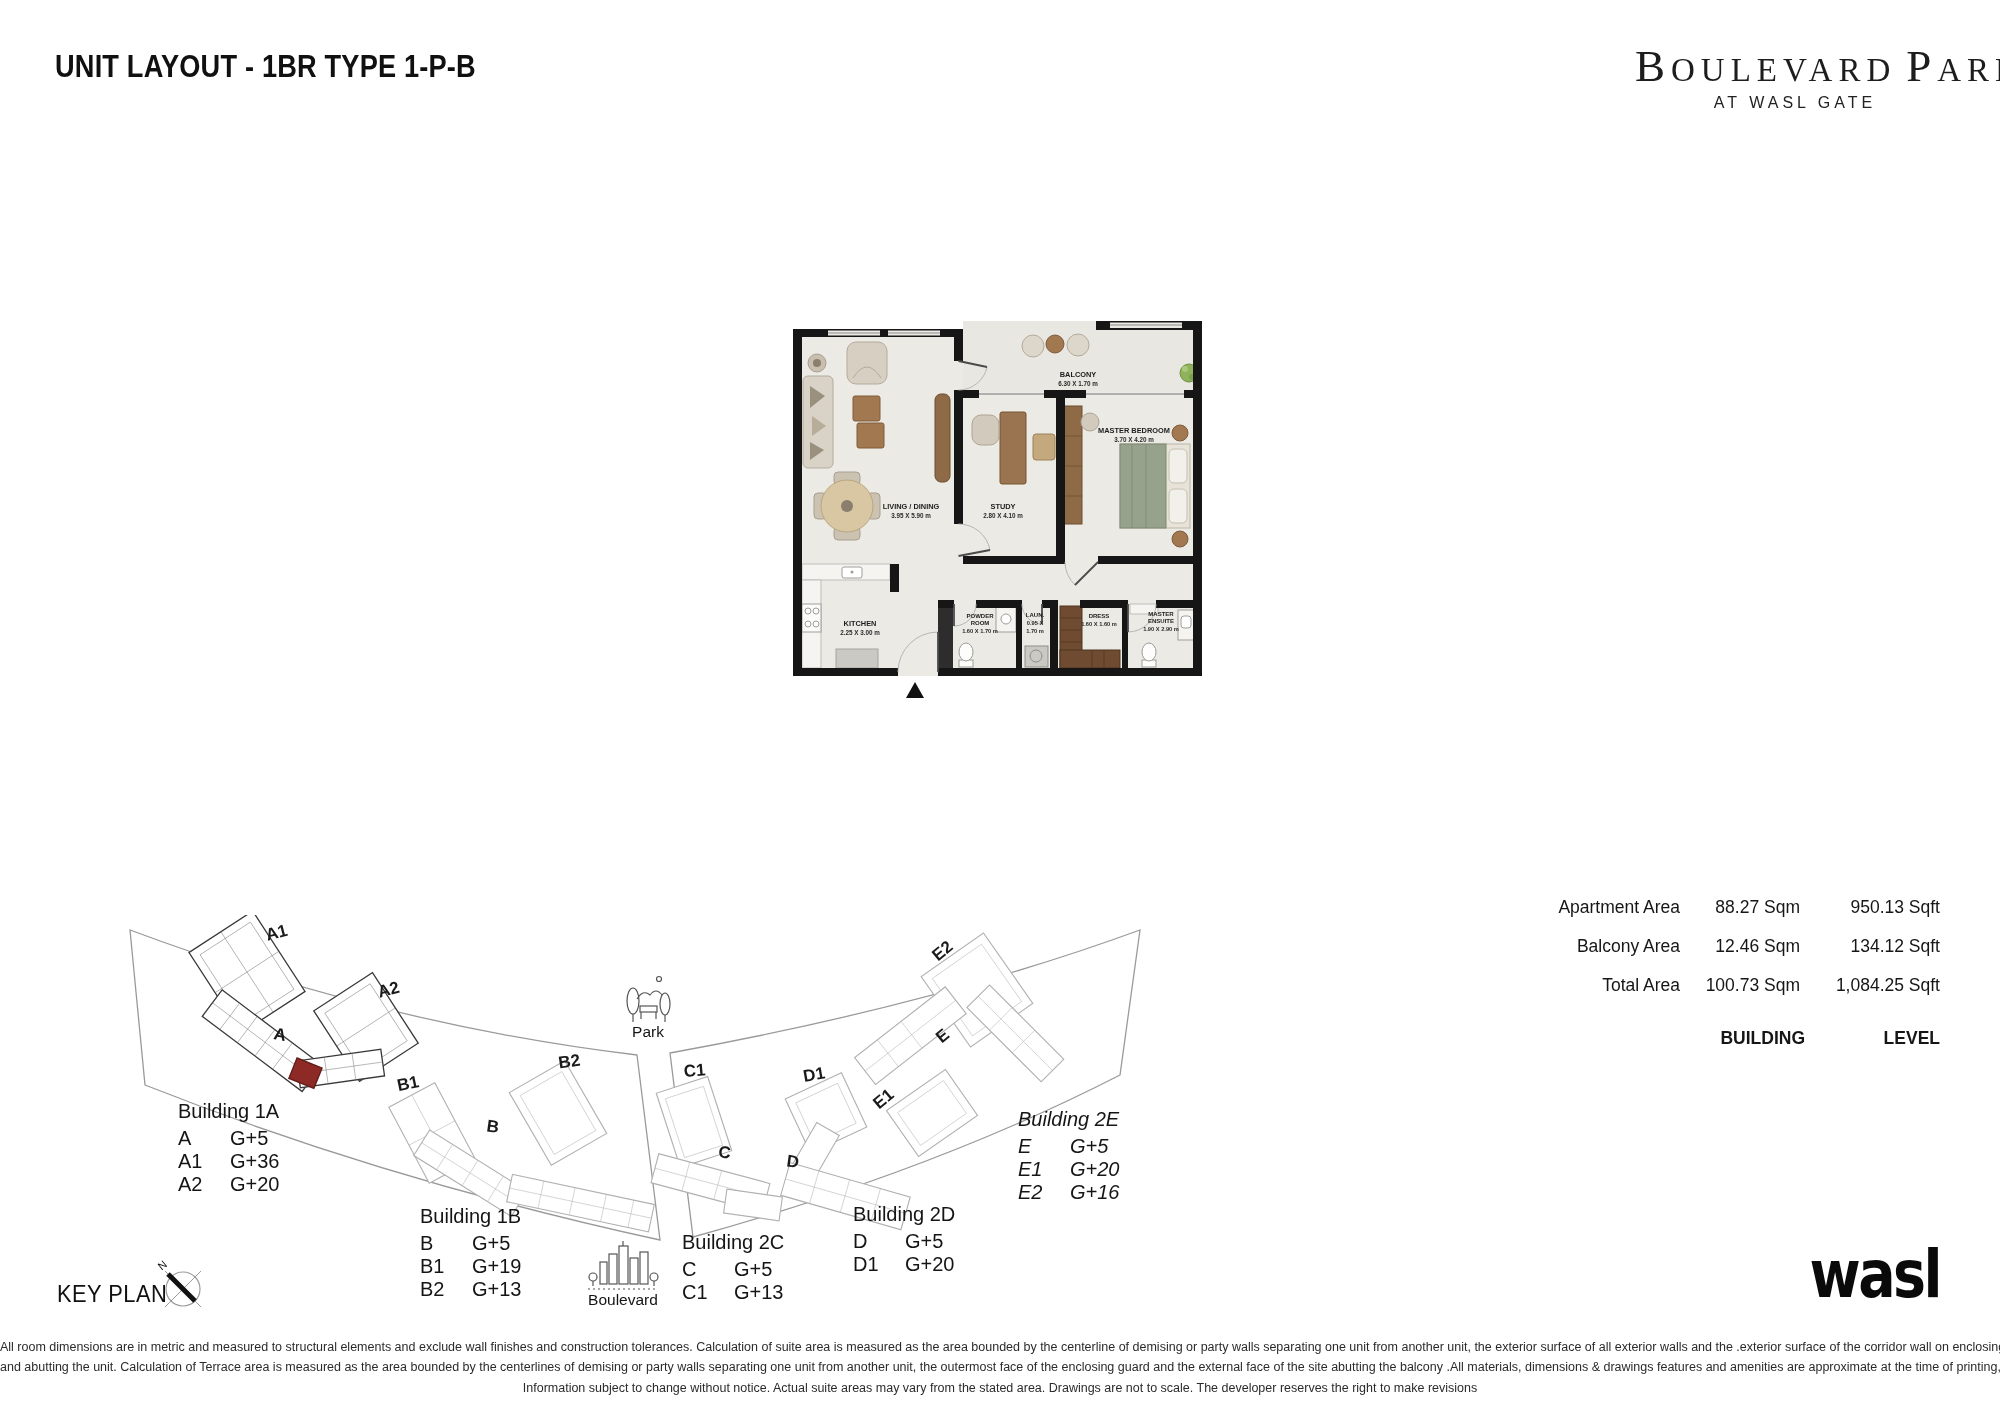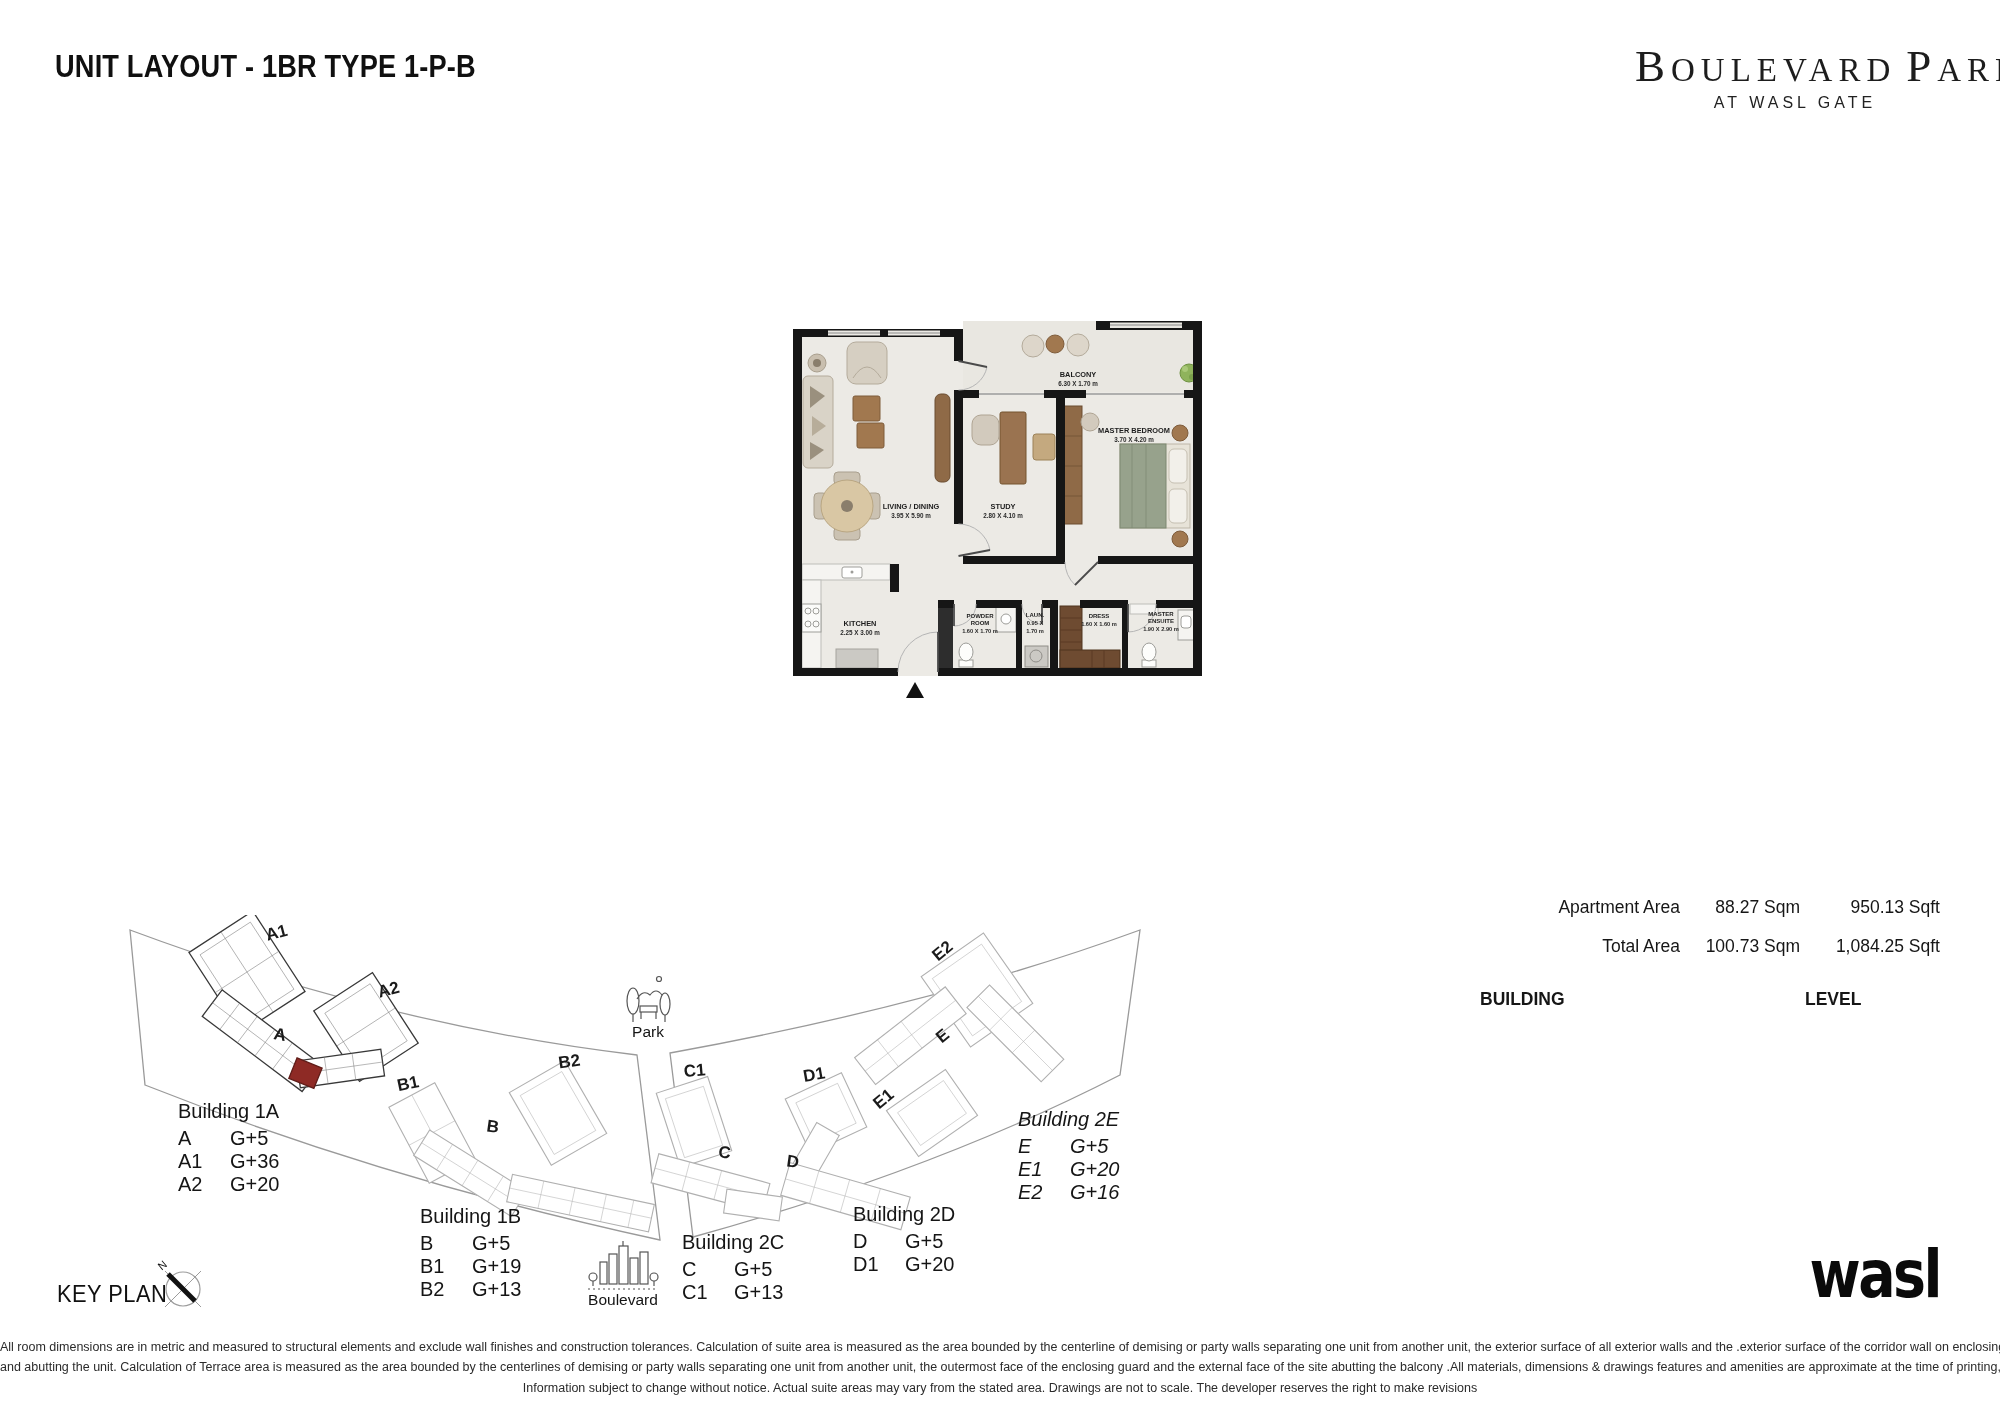--- a/index.html
+++ b/index.html
@@ -15,21 +15,21 @@
   .brand-word{display:inline-block;}
   .brand-word::first-letter{font-size:45px;}
   .brand-sep{display:inline-block;width:10px;}
   .brand-tagline{font-size:16px;letter-spacing:4px;margin-top:2px;color:#222;}
 
   
   .area-panel{left:1480px;top:888px;width:460px;font-size:17.5px;}
   .area-row{display:grid;grid-template-columns:200px 120px 140px;height:39px;align-items:center;}
   .area-row span{text-align:right;}
   .bl-head{display:grid;grid-template-columns:325px 135px;margin-top:14px;height:38px;align-items:center;font-weight:bold;}
-  .bl-head span,.bl-val span{}
+  .bl-head span,.bl-val span{text-align:right;}
   .bl-val{display:grid;grid-template-columns:325px 135px;height:38px;align-items:center;}
 
   
   .blk{position:absolute;font-size:20px;line-height:23px;color:#151515;}
   .blk-title{margin-bottom:4px;}
   .blk-row{display:grid;grid-template-columns:52px auto;}
 
   .keyplan-title{left:57px;top:1281px;font-size:23px;letter-spacing:0.5px;color:#101010;
                  transform:scaleX(0.95);transform-origin:left top;white-space:nowrap;}
 
@@ -231,20 +231,25 @@
       <text class="room-name-sm" x="371" y="307">ENSUITE</text>
       <text class="room-dim-sm" x="371" y="315">1.90 X 2.90 m</text>
     </g>
   </svg>
 
   <div class="abs area-panel">
     <div class="area-row">
       <span>Apartment Area</span>
       <span>88.27 Sqm</span>
       <span>950.13 Sqft</span>
+    </div>
+    <div class="area-row">
+      <span>Balcony Area</span>
+      <span>12.46 Sqm</span>
+      <span>134.12 Sqft</span>
     </div>
     <div class="area-row">
       <span>Total Area</span>
       <span>100.73 Sqm</span>
       <span>1,084.25 Sqft</span>
     </div>
     <div class="bl-head">
       <span>BUILDING</span>
       <span>LEVEL</span>
     </div>

